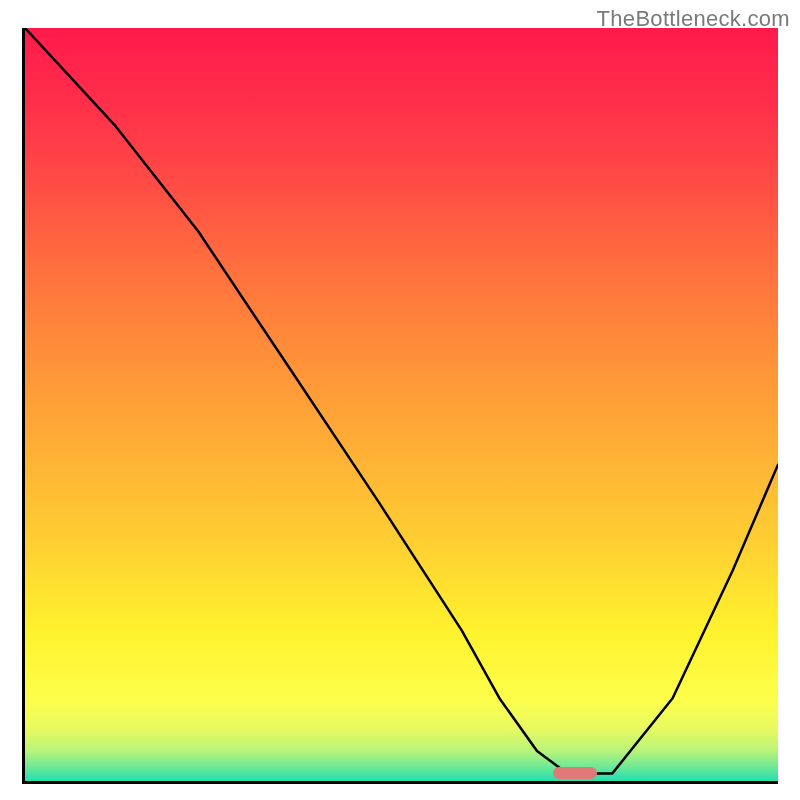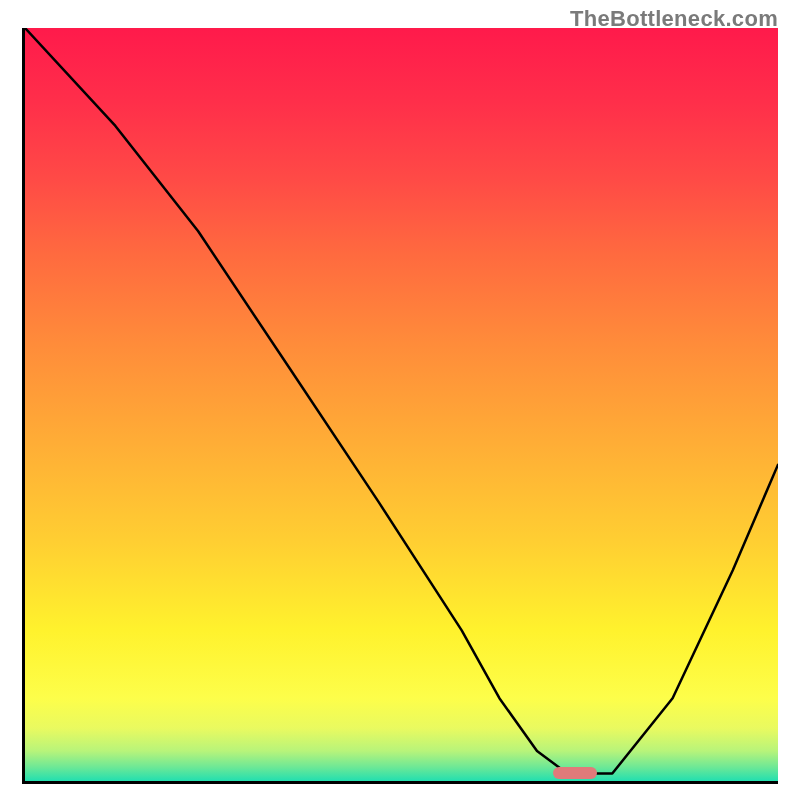--- a/index.html
+++ b/index.html
@@ -7,23 +7,23 @@
     padding: 0;
     width: 800px;
     height: 800px;
     background: #ffffff;
     font-family: Arial, Helvetica, sans-serif;
     position: relative;
   }
   .watermark {
     position: absolute;
     top: 6px;
-    right: 22px;
+    right: 10px;
     font-size: 22px;
-    font-weight: 700;
+    font-weight: 400;
     color: #7a7a7a;
     letter-spacing: 0.3px;
   }
   .plot-area {
     position: absolute;
     left: 22px;
     top: 28px;
     width: 756px;
     height: 756px;
     border-left: 3px solid #000;

